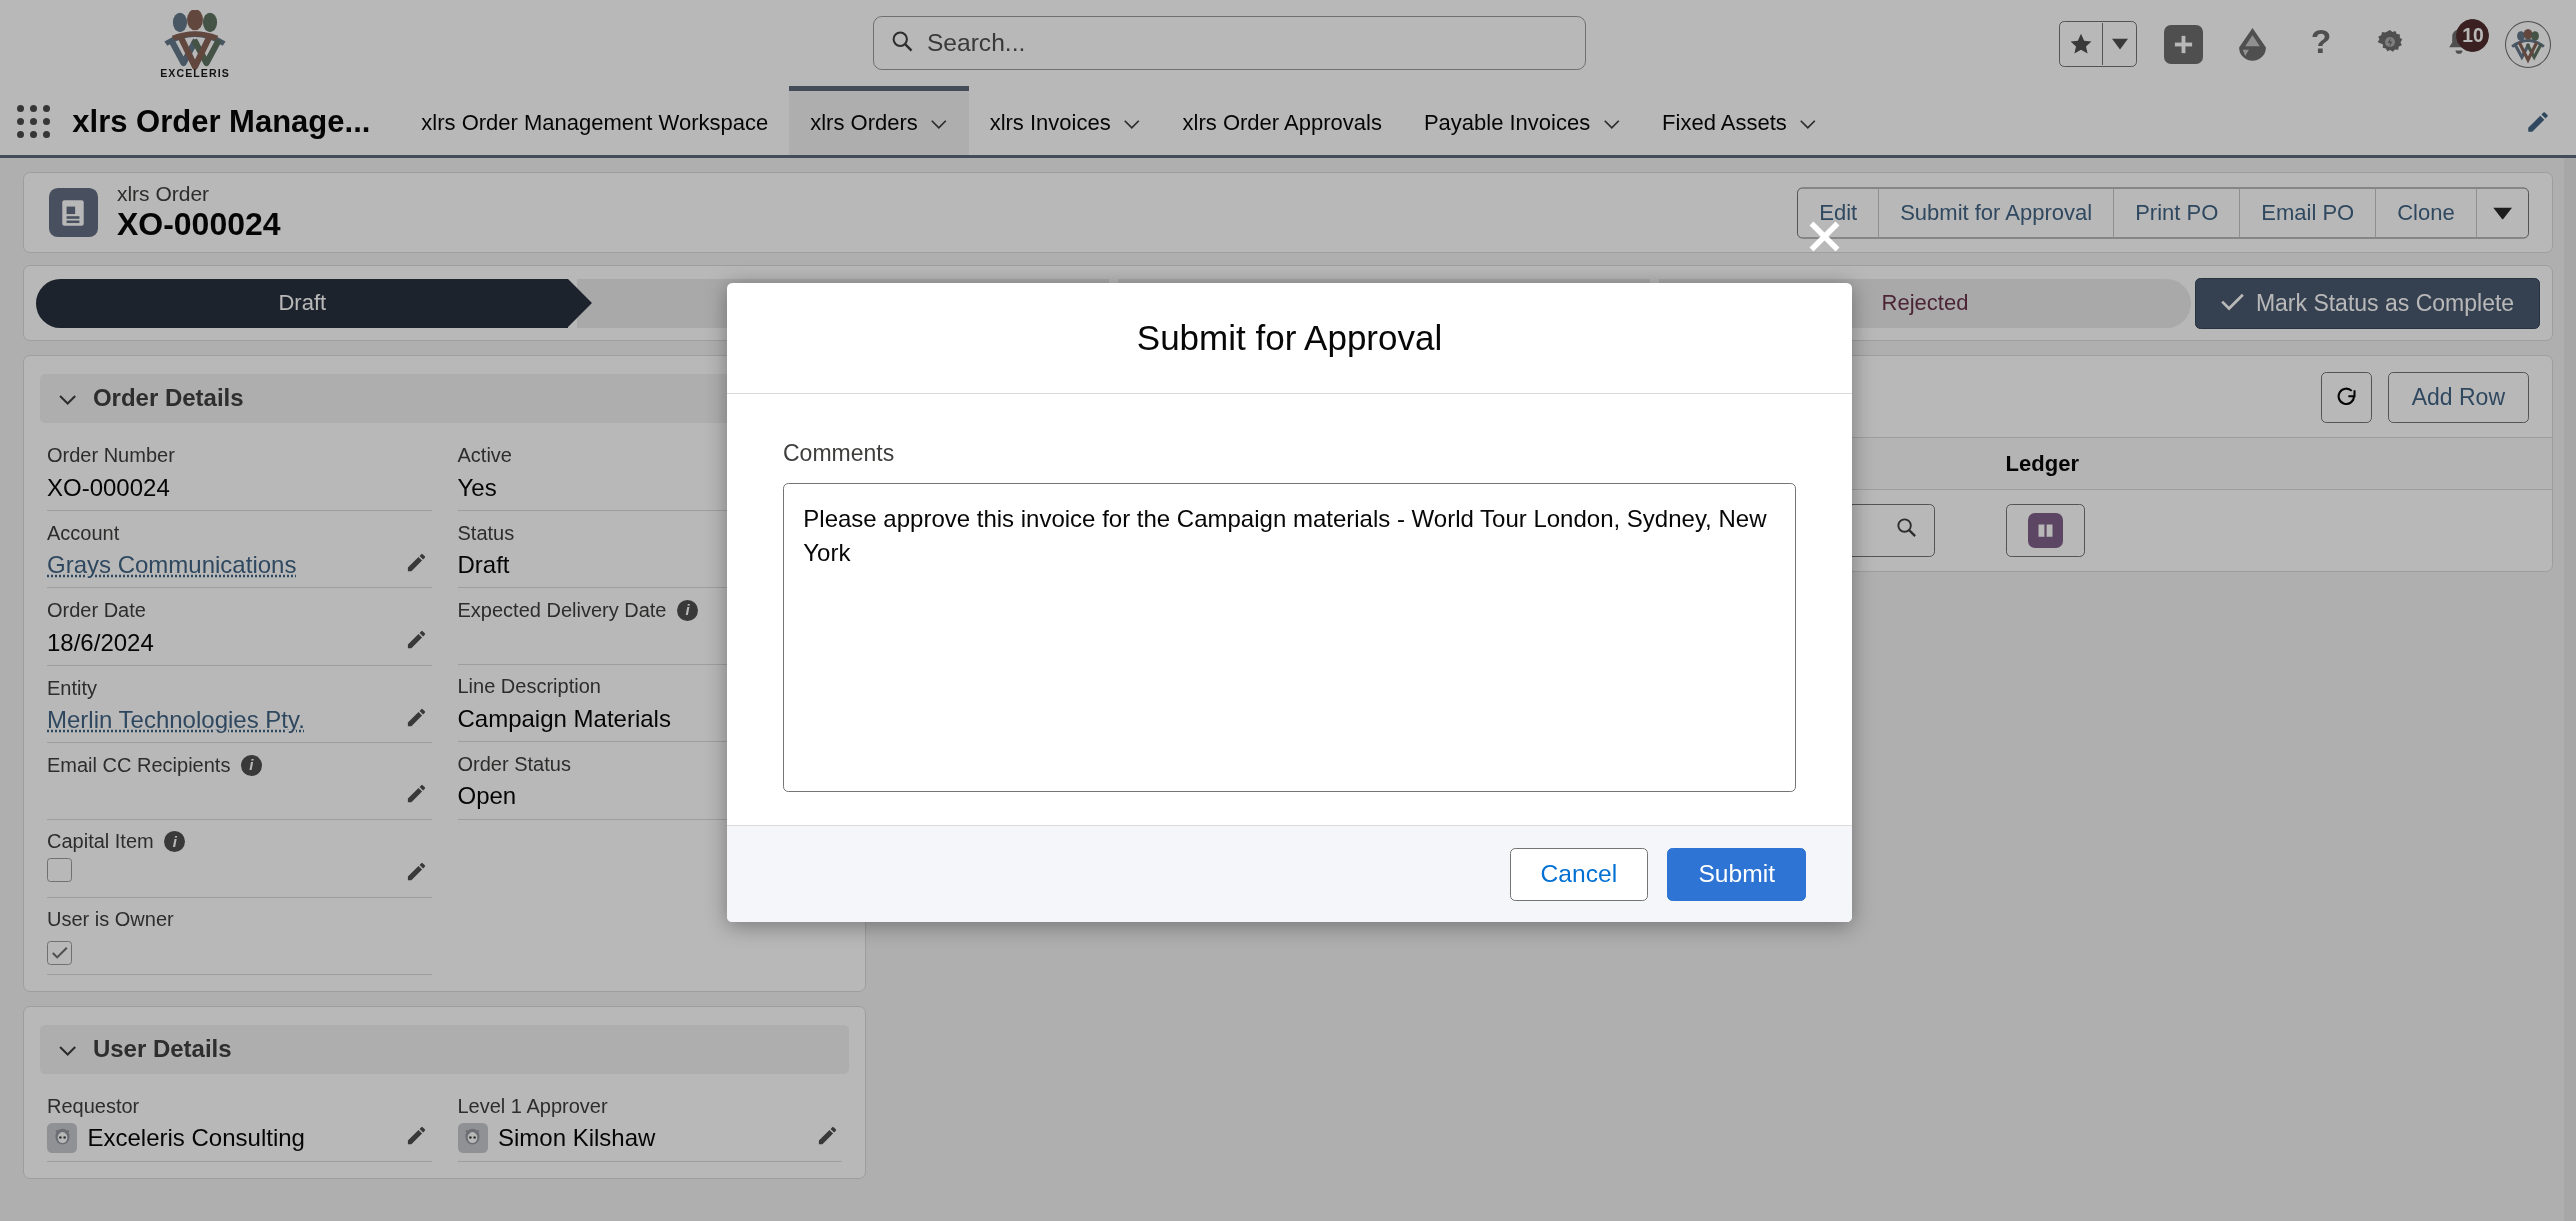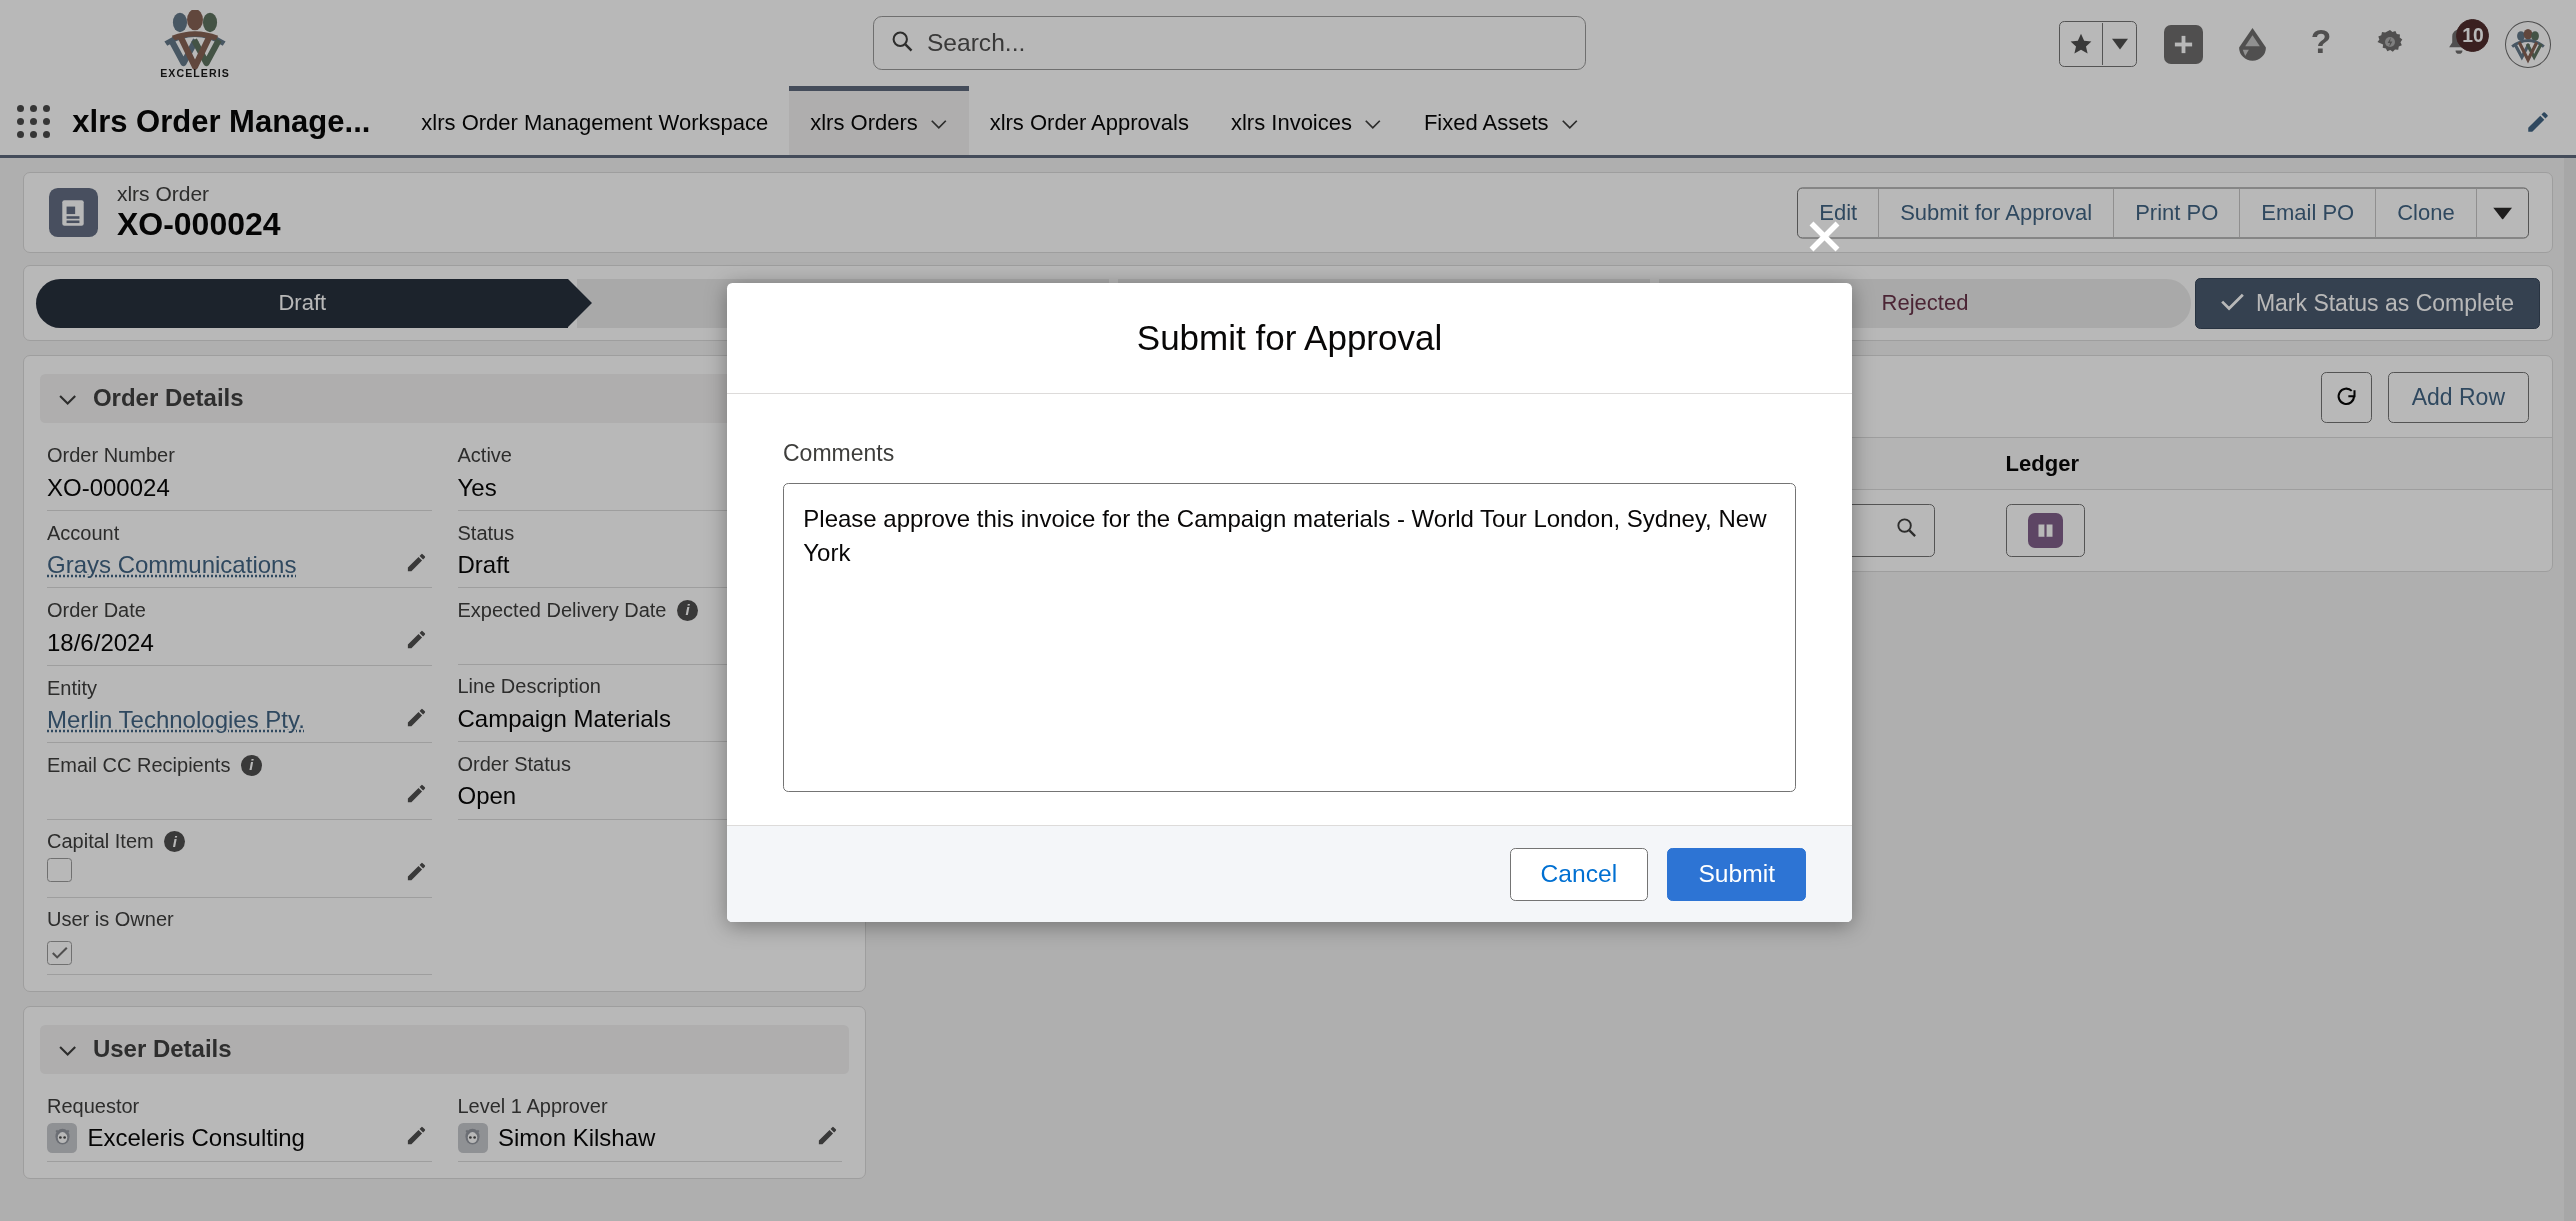--- a/index.html
+++ b/index.html
@@ -350,24 +350,32 @@
     </div>
     <div class="nav-item active">
       <span>xlrs Orders</span>
       <span>
         <svg width="17.6" height="11.4" viewBox="0 0 20 13">
             <polyline points="2,2 10,10 18,2" stroke="#3e3e3c" stroke-width="2" fill="none"></polyline>
           </svg>
       </span>
     </div>
     <div class="nav-item">
+      <span>xlrs Invoices</span>
+      <span>
+        <svg width="17.6" height="11.4" viewBox="0 0 20 13">
+            <polyline points="2,2 10,10 18,2" stroke="#3e3e3c" stroke-width="2" fill="none"></polyline>
+          </svg>
+      </span>
+    </div>
+    <div class="nav-item">
       <span>xlrs Order Approvals</span>
     </div>
     <div class="nav-item">
-      <span>xlrs Invoices</span>
+      <span>Payable Invoices</span>
       <span>
         <svg width="17.6" height="11.4" viewBox="0 0 20 13">
             <polyline points="2,2 10,10 18,2" stroke="#3e3e3c" stroke-width="2" fill="none"></polyline>
           </svg>
       </span>
     </div>
     <div class="nav-item">
       <span>Fixed Assets</span>
       <span>
         <svg width="17.6" height="11.4" viewBox="0 0 20 13">

